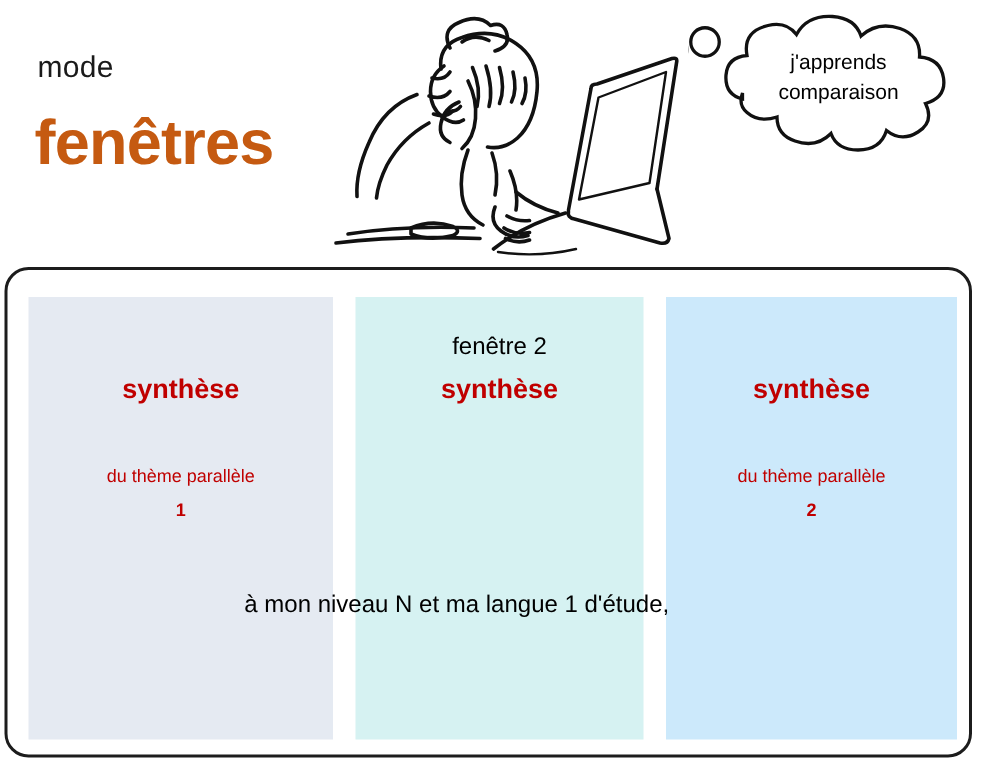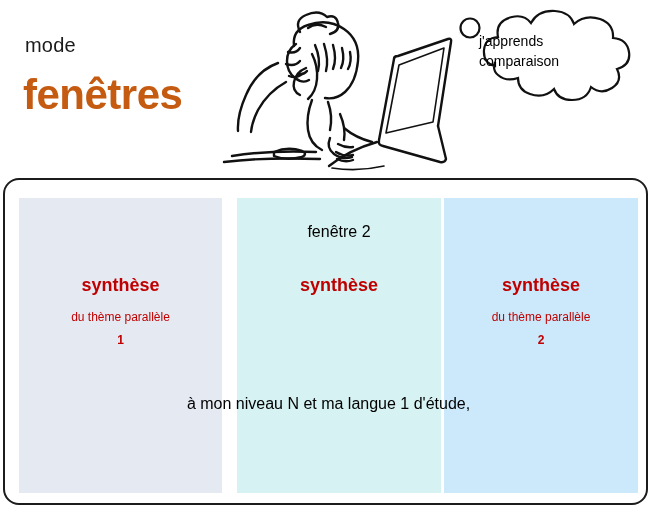--- a/index.html
+++ b/index.html
@@ -62,21 +62,21 @@
     top: 4px;
     width: 205px;
     height: 125px;
   }
 
   #thought-bubble-text {
     position: absolute;
     left: 468px;
     top: 31px;
     width: 160px;
-    text-align: left;
+    text-align: center;
     font-size: 14px;
     line-height: 20px;
     color: #000000;
   }
 
   
   #panel-box {
     position: absolute;
     left: 3px;
     top: 178px;
@@ -96,38 +96,38 @@
     height: 295px;
   }
 
   .window-col {
     position: absolute;
     top: 0;
     height: 295px;
   }
 
   #window-col-1 { left: 16px;  width: 203px; background: #E5EAF2; }
-  #window-col-2 { left: 234px; width: 192px; background: #D6F2F2; padding-left: 12px; }
+  #window-col-2 { left: 234px; width: 192px; background: #D6F2F2; }
   #window-col-3 { left: 441px; width: 194px; background: #CCE9FB; }
 
   .window-title {
     position: absolute;
     left: 0;
     top: 24px;
     width: 100%;
     text-align: center;
     font-size: 16px;
     line-height: 20px;
     color: #000000;
   }
 
   .window-synthese {
     position: absolute;
     left: 0;
-    top: 76px;
+    top: 50px;
     width: 100%;
     text-align: center;
     font-size: 18px;
     line-height: 22px;
     font-weight: bold;
     color: #C00000;
   }
 
   .window-detail {
     position: absolute;
@@ -147,21 +147,20 @@
   #footer-note {
     position: absolute;
     left: 0;
     top: 388px;
     width: 609px;
     text-align: center;
     font-size: 16px;
     line-height: 31px;
     color: #000000;
     pointer-events: none;
-    padding-left: 24px;
   }
 
   #footer-note .line { display: block; }
 </style>
 </head>
 <body>
 
 <div id="header">
 
   <div id="mode-label">mode</div>

